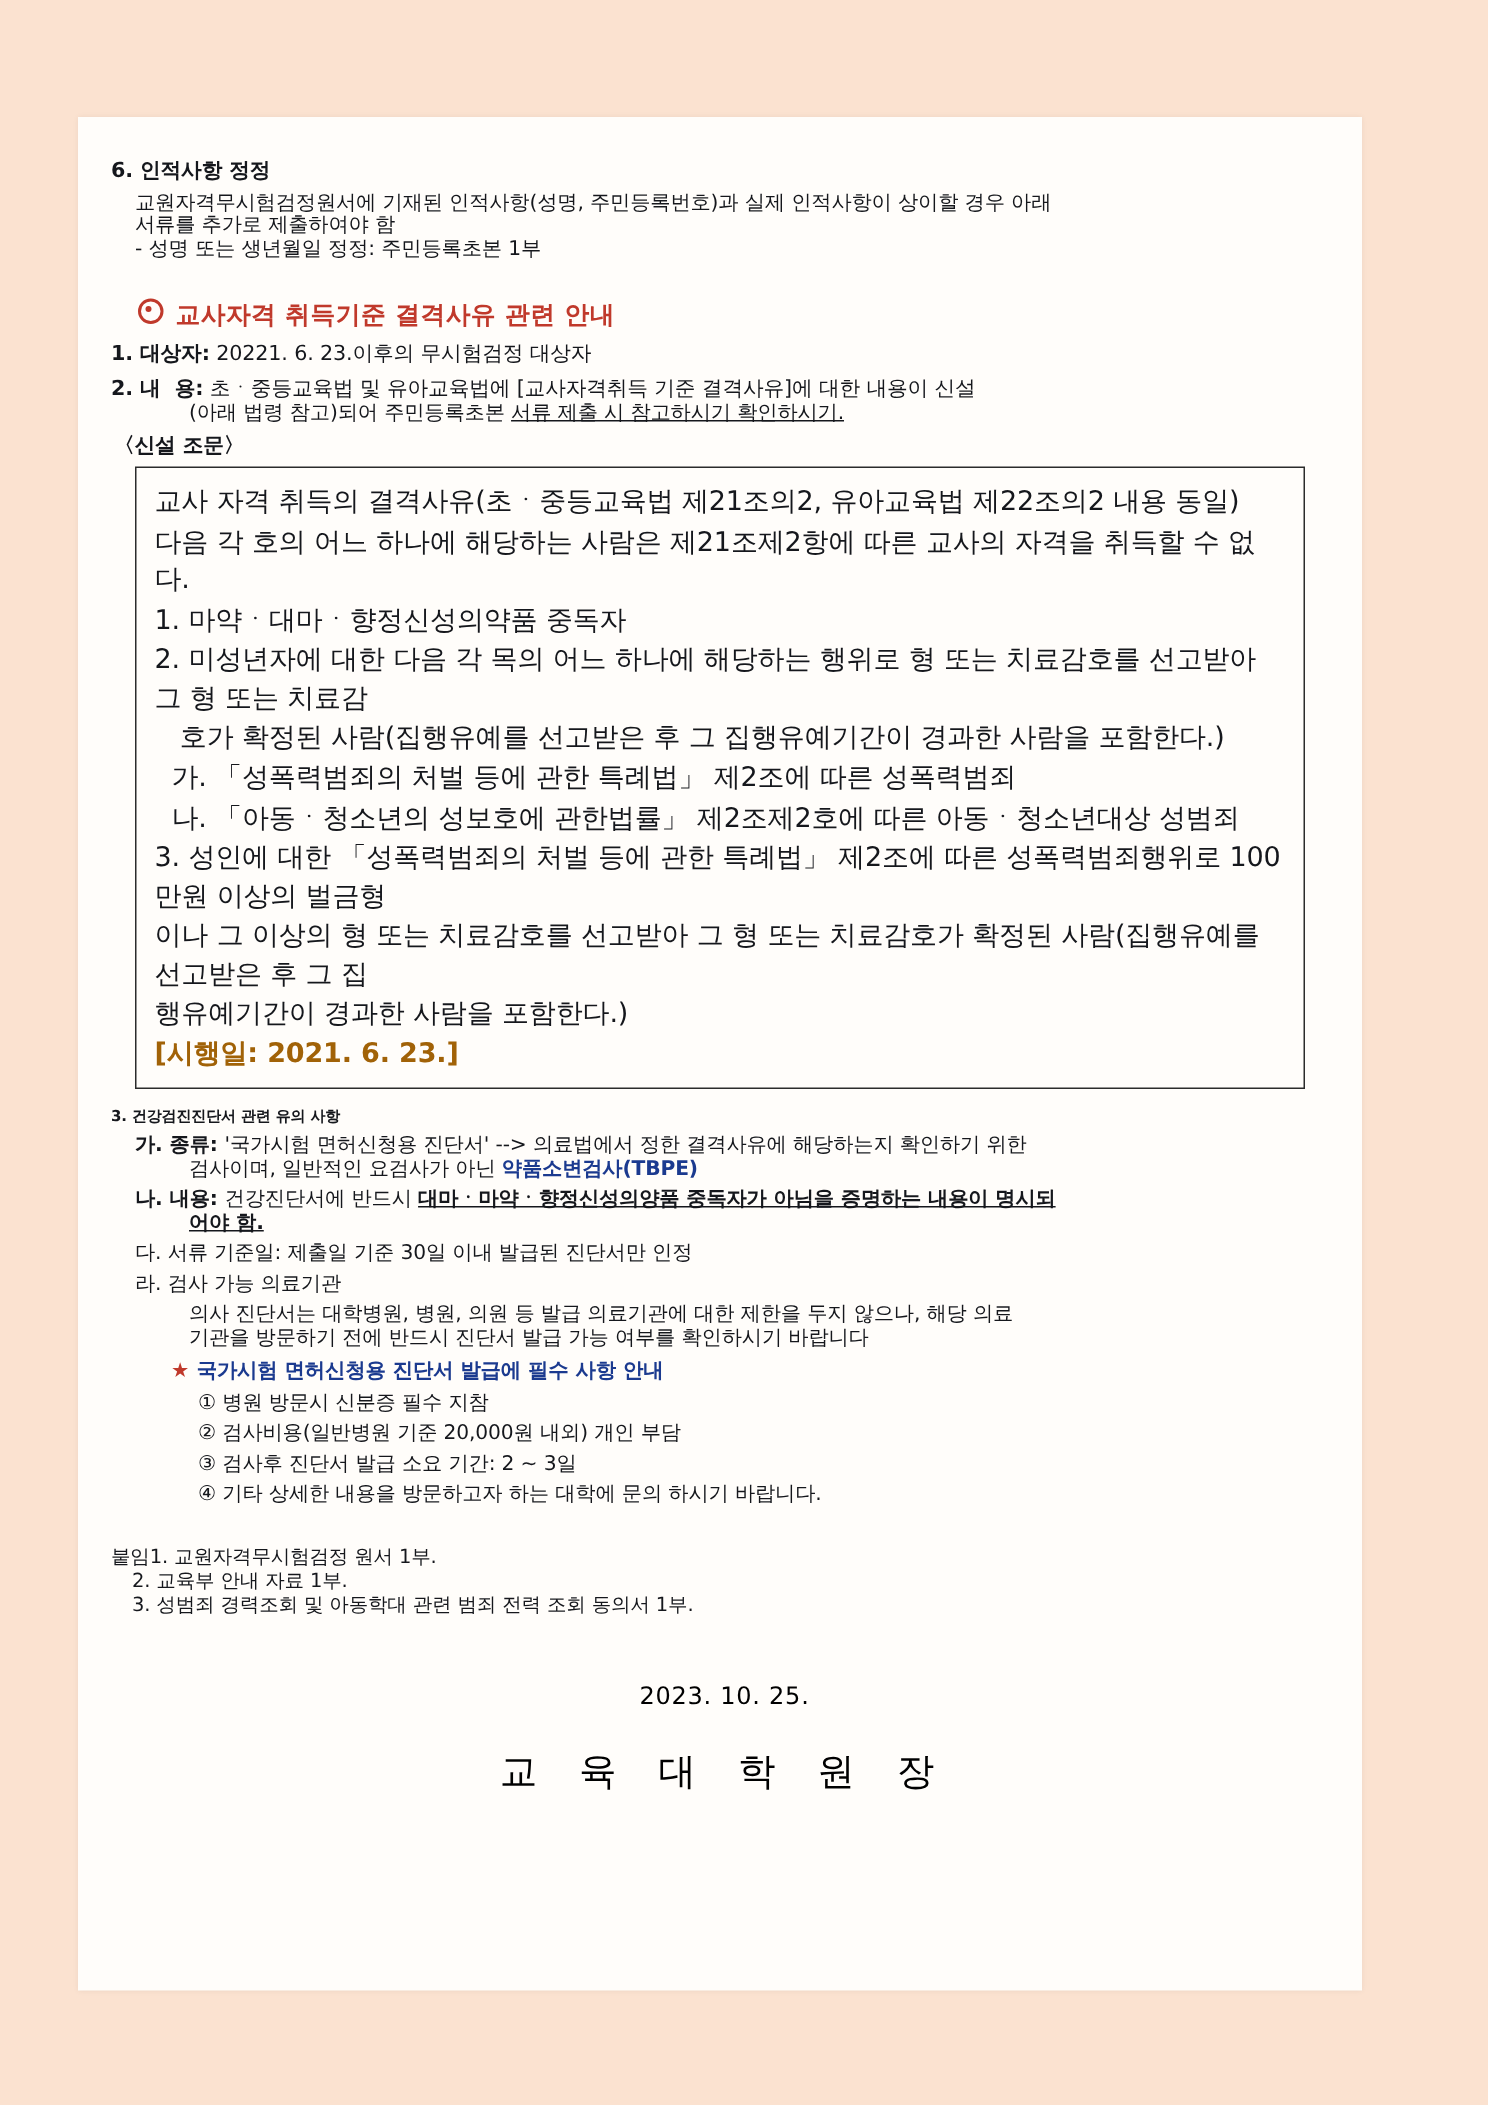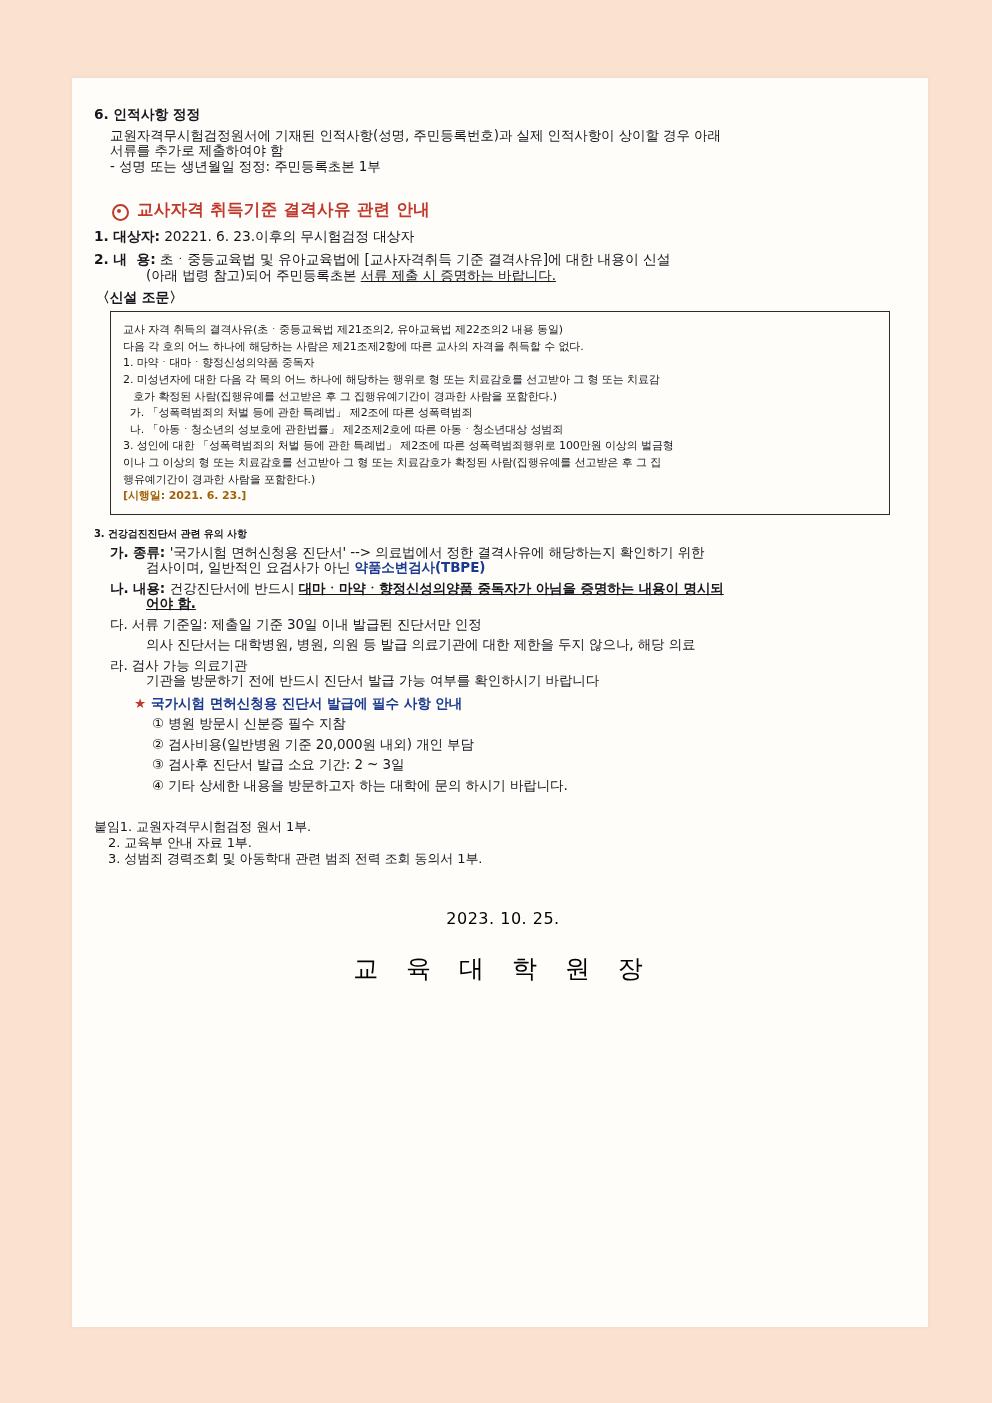--- a/index.html
+++ b/index.html
@@ -7,21 +7,21 @@
     padding: 0;
   }
   body {
     width: 992px;
     height: 1403px;
     background: #fbe2d0;
     font-family: "DejaVu Sans", "Liberation Sans", sans-serif;
   }
   .page {
     position: absolute;
-    left: 72px;
+    left: 52px;
     top: 78px;
     width: 856px;
     height: 1249px;
     background: #fffdfa;
     box-shadow: 0 0 4px rgba(0,0,0,0.06);
   }
   .content {
     position: absolute;
     left: 22px;
     top: 30px;
@@ -43,21 +43,21 @@
   .body-ln {
     margin-top: 7px;
   }
   .tight {
     margin-top: 2px;
   }
   
   .red-head-wrap {
     margin-top: 26px;
     display: flex;
-    align-items: flex-end;
+    align-items: flex-start;
     gap: 8px;
     padding-left: 18px;
   }
   .bullseye {
     width: 13px;
     height: 13px;
     border-radius: 50%;
     border: 2px solid #c0392b;
     position: relative;
     flex: 0 0 auto;
@@ -108,21 +108,21 @@
   
   .lawbox {
     margin-top: 6px;
     margin-left: 16px;
     width: 780px;
     border: 1px solid #2b2b2b;
     padding: 10px 10px 10px 12px;
     box-sizing: border-box;
   }
   .lawbox .ln {
-    font-size: 11px;
+    font-size: 18px;
     line-height: 1.42;
   }
   .lawbox .ln + .ln { margin-top: 1px; }
   .law-date {
     margin-top: 7px;
     font-weight: bold;
     color: #a16207;
     font-size: 13px;
   }
   .sec3 {
@@ -175,21 +175,21 @@
     <div class="ln tight indent1">- 성명 또는 생년월일 정정: 주민등록초본 1부</div>
 
     <div class="red-head-wrap">
       <span class="bullseye"></span>
       <span class="red-head">교사자격 취득기준 결격사유 관련 안내</span>
     </div>
 
     <div class="ln row-num"><span>1. 대상자:</span><span class="val"> 20221. 6. 23.이후의 무시험검정 대상자</span></div>
 
     <div class="ln row-num"><span>2. 내  용:</span><span class="val"> 초ㆍ중등교육법 및 유아교육법에 [교사자격취득 기준 결격사유]에 대한 내용이 신설</span></div>
-    <div class="ln tight indent3"><span>(아래 법령 참고)되어 주민등록초본 </span><span class="black-ul">서류 제출 시 증명하는 바랍니다.</span></div>
+    <div class="ln tight indent3"><span>(아래 법령 참고)되어 주민등록초본 </span><span class="black-ul">서류 제출 시 참고하시기 확인하시기.</span></div>
 
     <div class="ln angle">〈신설 조문〉</div>
 
     <div class="lawbox">
       <div class="ln">교사 자격 취득의 결격사유(초ㆍ중등교육법 제21조의2, 유아교육법 제22조의2 내용 동일)</div>
       <div class="ln">다음 각 호의 어느 하나에 해당하는 사람은 제21조제2항에 따른 교사의 자격을 취득할 수 없다.</div>
       <div class="ln">1. 마약ㆍ대마ㆍ향정신성의약품 중독자</div>
       <div class="ln">2. 미성년자에 대한 다음 각 목의 어느 하나에 해당하는 행위로 형 또는 치료감호를 선고받아 그 형 또는 치료감</div>
       <div class="ln">   호가 확정된 사람(집행유예를 선고받은 후 그 집행유예기간이 경과한 사람을 포함한다.)</div>
       <div class="ln">  가. 「성폭력범죄의 처벌 등에 관한 특례법」 제2조에 따른 성폭력범죄</div>
@@ -203,22 +203,22 @@
     <div class="ln sec3">3. 건강검진진단서 관련 유의 사항</div>
 
     <div class="ln body-ln indent1"><span class="bold">가. 종류: </span><span>'국가시험 면허신청용 진단서' --&gt; 의료법에서 정한 결격사유에 해당하는지 확인하기 위한</span></div>
     <div class="ln tight indent3"><span>검사이며, 일반적인 요검사가 아닌 </span><span class="blue-bold">약품소변검사(TBPE)</span></div>
 
     <div class="ln body-ln indent1"><span class="bold">나. 내용: </span><span>건강진단서에 반드시 </span><span class="bold black-ul">대마ㆍ마약ㆍ향정신성의양품 중독자가 아님을 증명하는 내용이 명시되</span></div>
     <div class="ln tight indent3"><span class="bold black-ul">어야 함.</span></div>
 
     <div class="ln body-ln indent1">다. 서류 기준일: 제출일 기준 30일 이내 발급된 진단서만 인정</div>
 
+    <div class="ln body-ln indent1">라. 검사 가능 의료기관</div>
     <div class="ln body-ln indent3">의사 진단서는 대학병원, 병원, 의원 등 발급 의료기관에 대한 제한을 두지 않으나, 해당 의료</div>
-    <div class="ln body-ln indent1">라. 검사 가능 의료기관</div>
     <div class="ln tight indent3">기관을 방문하기 전에 반드시 진단서 발급 가능 여부를 확인하시기 바랍니다</div>
 
     <div class="ln star-line"><span class="star">★</span><span>국가시험 면허신청용 진단서 발급에 필수 사항 안내</span></div>
 
     <div class="ln circ-line">① 병원 방문시 신분증 필수 지참</div>
     <div class="ln circ-line">② 검사비용(일반병원 기준 20,000원 내외) 개인 부담</div>
     <div class="ln circ-line">③ 검사후 진단서 발급 소요 기간: 2 ~ 3일</div>
     <div class="ln circ-line">④ 기타 상세한 내용을 방문하고자 하는 대학에 문의 하시기 바랍니다.</div>
 
     <div class="attach">

